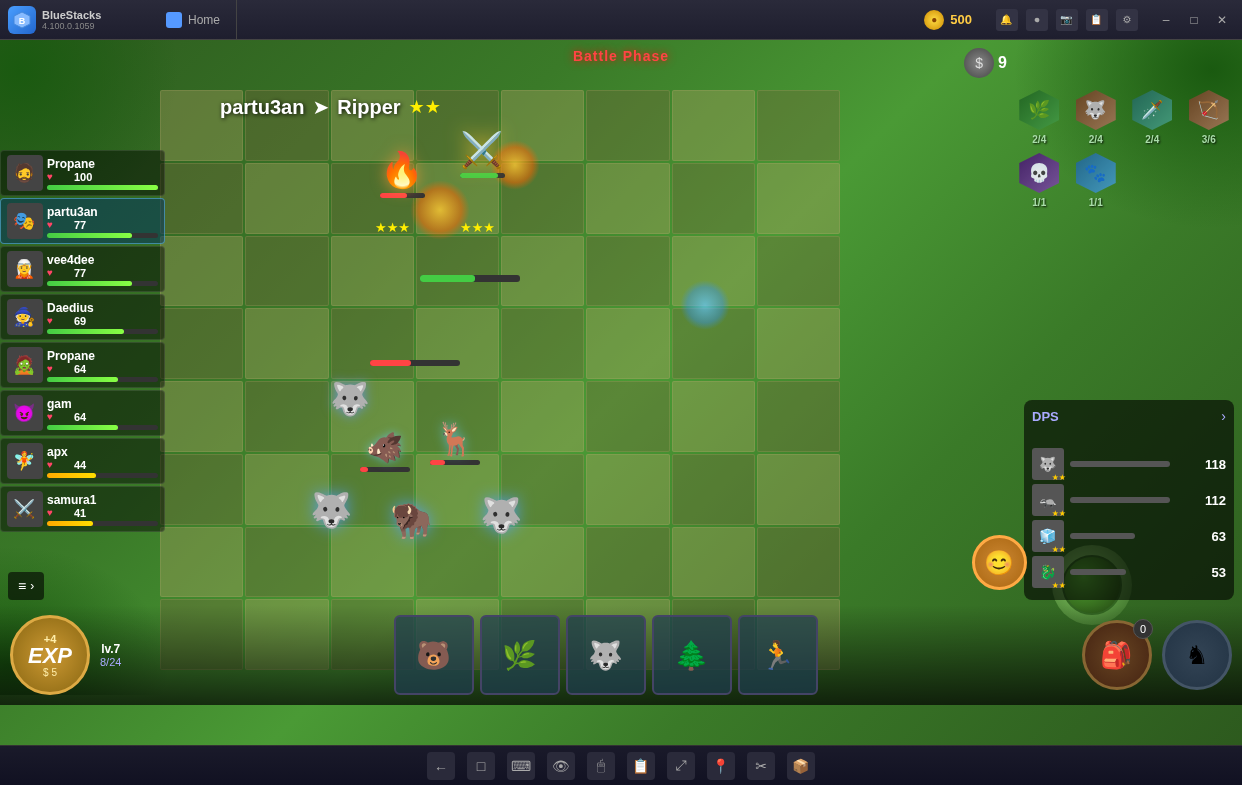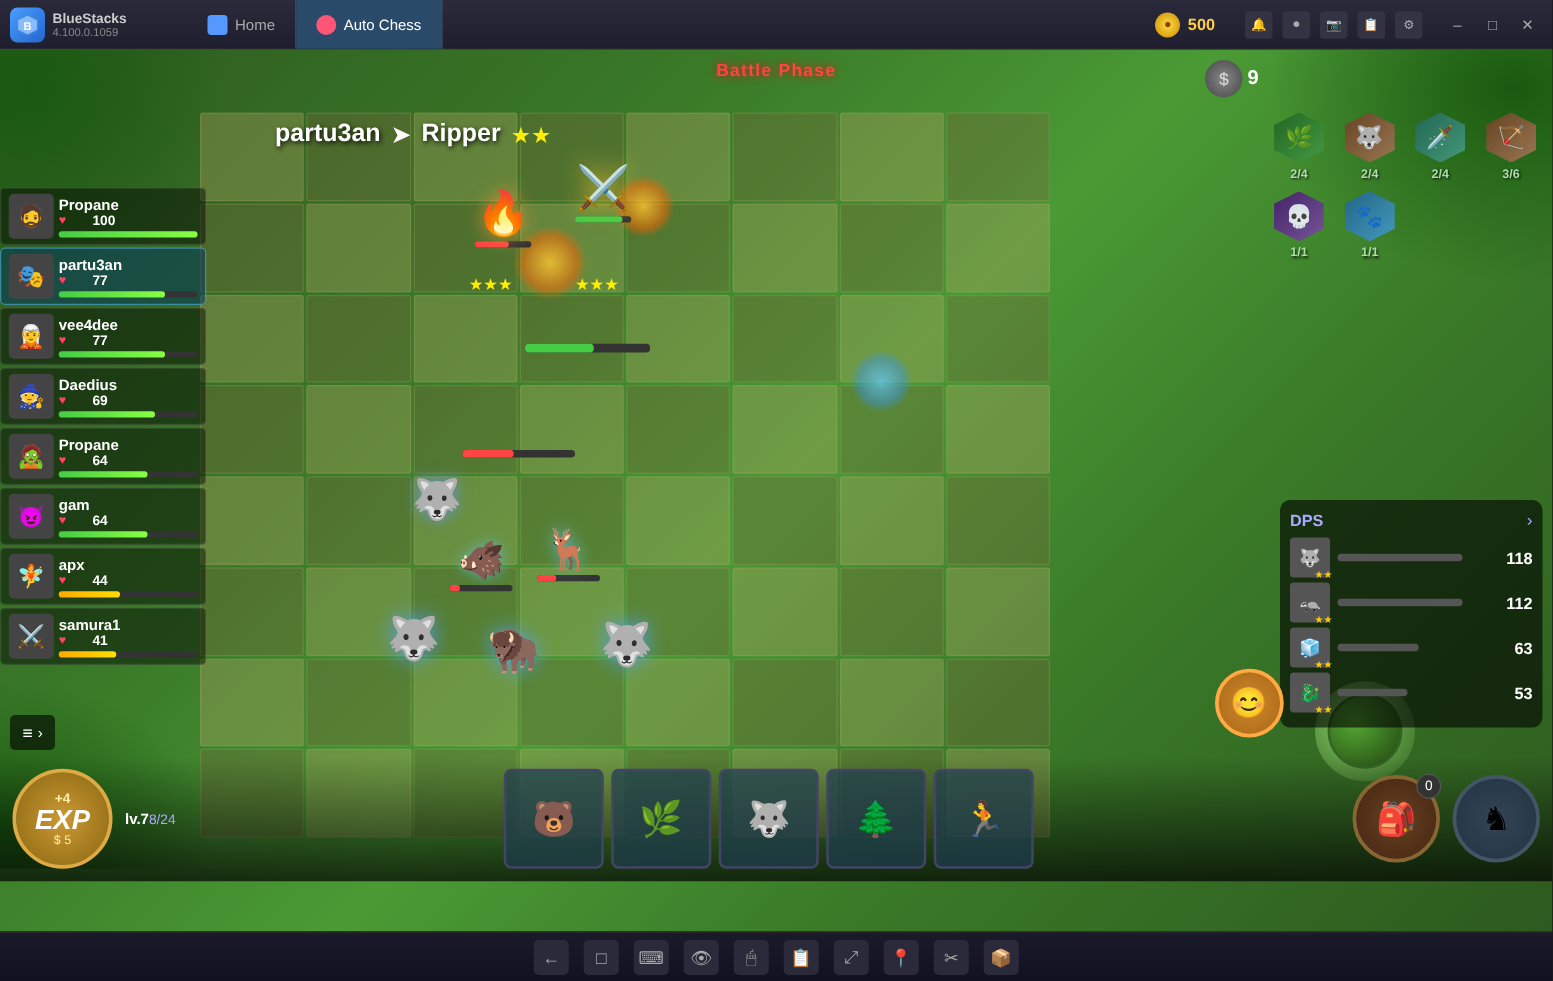--- a/index.html
+++ b/index.html
@@ -375,21 +375,21 @@
       width: 210px;
       background: rgba(0,0,0,0.6);
       border-radius: 8px;
       padding: 8px;
       z-index: 10;
     }
     .dps-header {
       display: flex;
       justify-content: space-between;
       align-items: center;
-      margin-bottom: 6px;
+      margin-bottom: 24px;
     }
     .dps-label {
       color: #aaaaff;
       font-size: 13px;
       font-weight: bold;
     }
     .dps-arrow {
       color: #aaaaff;
       font-size: 14px;
       cursor: pointer;
@@ -479,22 +479,22 @@
       font-weight: bold;
       line-height: 1;
       font-style: italic;
     }
     .exp-cost {
       color: #ffeeaa;
       font-size: 10px;
     }
     .level-info {
       display: flex;
-      flex-direction: row;
-      align-items: flex-end;
+      flex-direction: column;
+      align-items: center;
       margin-right: 8px;
     }
     .level-text {
       color: white;
       font-size: 12px;
       font-weight: bold;
     }
     .level-progress {
       color: #aaaaff;
       font-size: 11px;
@@ -678,24 +678,20 @@
     <div>
       <div style="color:#ccc;font-size:11px;font-weight:bold;">BlueStacks</div>
       <div style="color:#888;font-size:9px;">4.100.0.1059</div>
     </div>
   </div>
 
   <div class="titlebar-tabs">
     <div class="titlebar-tab">
       <div class="tab-icon-home"></div>
       <span>Home</span>
-    </div>
-    <div class="titlebar-tab active">
-      <div class="tab-icon-chess"></div>
-      <span>Auto Chess</span>
     </div>
   </div>
 
   <div class="titlebar-coins">
     <div class="coin-icon">●</div>
     <span>500</span>
   </div>
 
   <div class="titlebar-icons">
     <div class="titlebar-icon-btn">🔔</div>

